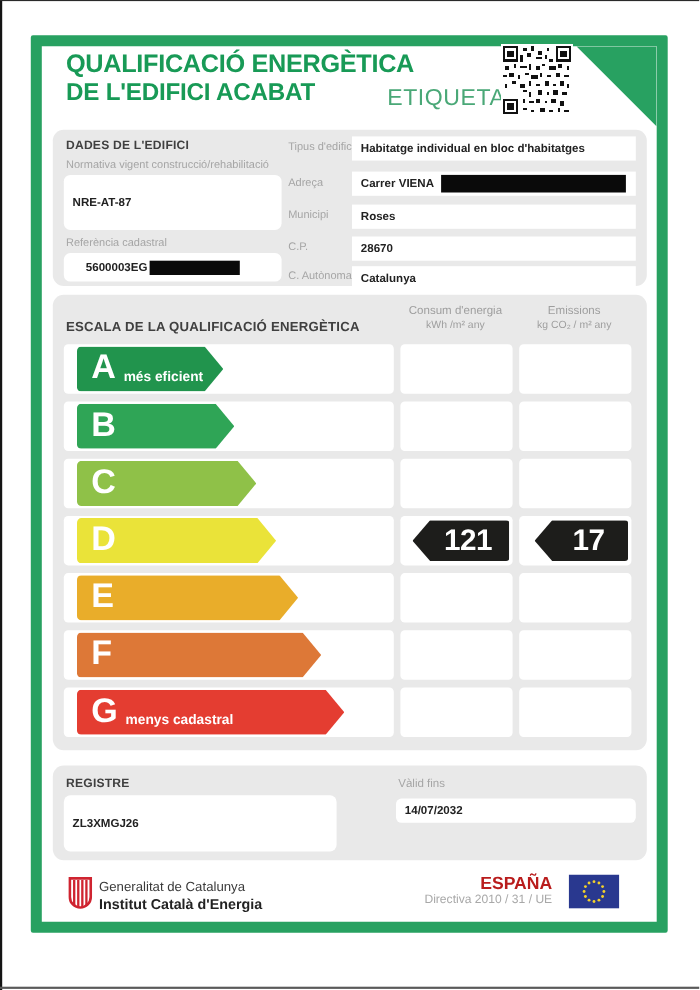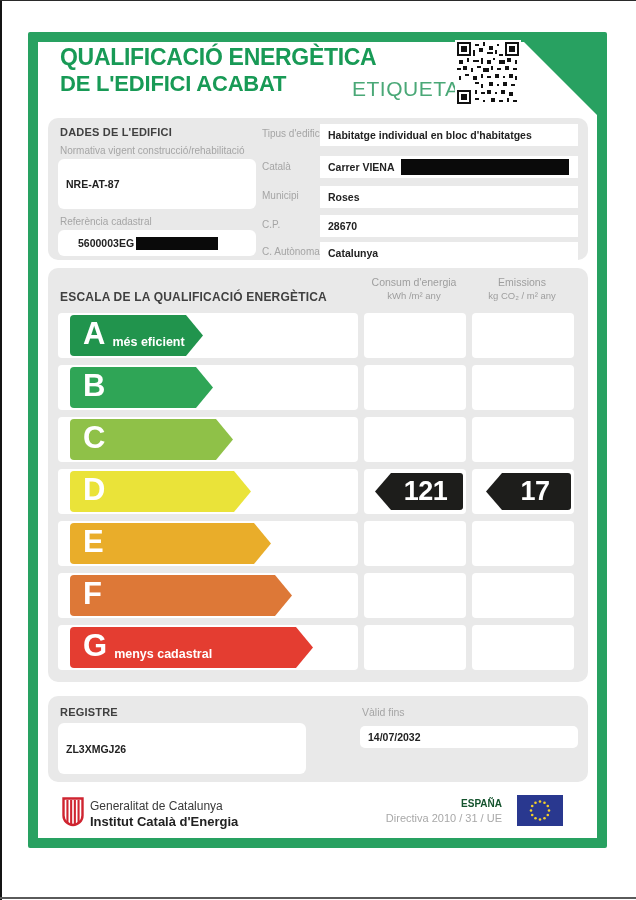--- a/index.html
+++ b/index.html
@@ -81,21 +81,21 @@
   .rg-box{position:absolute;left:10px;top:27px;width:248px;height:51px;display:flex;align-items:center;padding-left:8px;}
   .rg-valid-label{position:absolute;left:314px;top:10px;font-size:10.5px;}
   .rg-valid-box{position:absolute;left:312px;top:30px;width:218px;height:22px;border-radius:5px;display:flex;align-items:center;padding-left:8px;}
 
   
   .shield{position:absolute;left:62px;top:797px;}
   .org-block{position:absolute;left:90px;top:799px;line-height:15px;}
   .org-l1{font-size:12px;color:#3a3a3a;}
   .org-l2{font-size:13px;font-weight:bold;color:#222;}
   .footer-right{position:absolute;left:340px;top:797px;width:162px;text-align:right;line-height:14px;}
-  .country{font-size:10px;font-weight:bold;color:#14532d;}
+  .country{font-size:16px;font-weight:bold;color:#b91c1c;}
   .directive{font-size:11px;color:#a8a8a8;}
   .eu-flag{position:absolute;left:517px;top:795px;}
 </style>
 </head>
 <body>
 
 <div class="page">
   <div class="scan-edge-left"></div>
   <div class="scan-edge-top"></div>
   <div class="scan-edge-bottom"></div>
@@ -187,21 +187,21 @@
     <div class="wbox bd-norm-box">
       <span class="bval">NRE-AT-87</span>
     </div>
     <div class="glabel bd-cad-label">Referència cadastral</div>
     <div class="wbox bd-cad-box">
       <span class="bval">5600003EG</span>
       <span class="redaction" style="width:82px;height:13px;margin-left:2px;"></span>
     </div>
 
     <div class="glabel bd-field-label" style="top:10px;">Tipus d'edifici</div>
-    <div class="glabel bd-field-label" style="top:43px;">Català</div>
+    <div class="glabel bd-field-label" style="top:43px;">Adreça</div>
     <div class="glabel bd-field-label" style="top:72px;">Municipi</div>
     <div class="glabel bd-field-label" style="top:101px;">C.P.</div>
     <div class="glabel bd-field-label" style="top:128px;">C. Autònoma</div>
 
     <div class="wbox bd-field-box" style="top:6px;">
       <span class="bval">Habitatge individual en bloc d'habitatges</span>
     </div>
     <div class="wbox bd-field-box" style="top:38px;">
       <span class="bval">Carrer VIENA</span>
       <span class="redaction" style="width:168px;height:16px;margin-left:6px;"></span>

